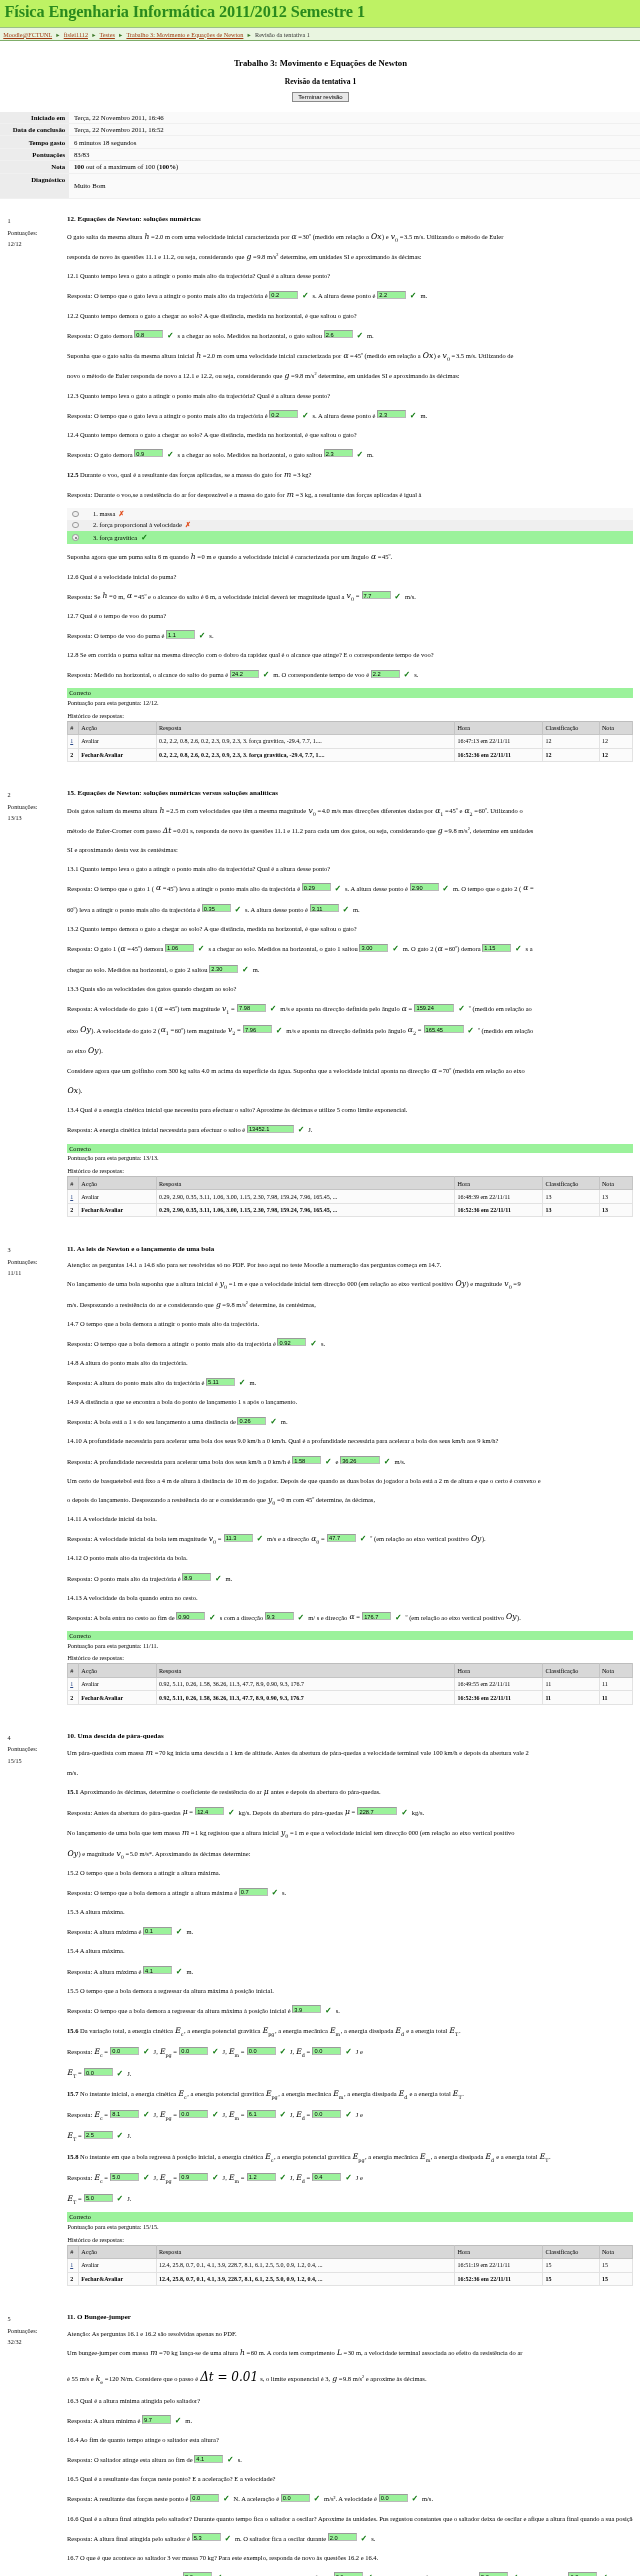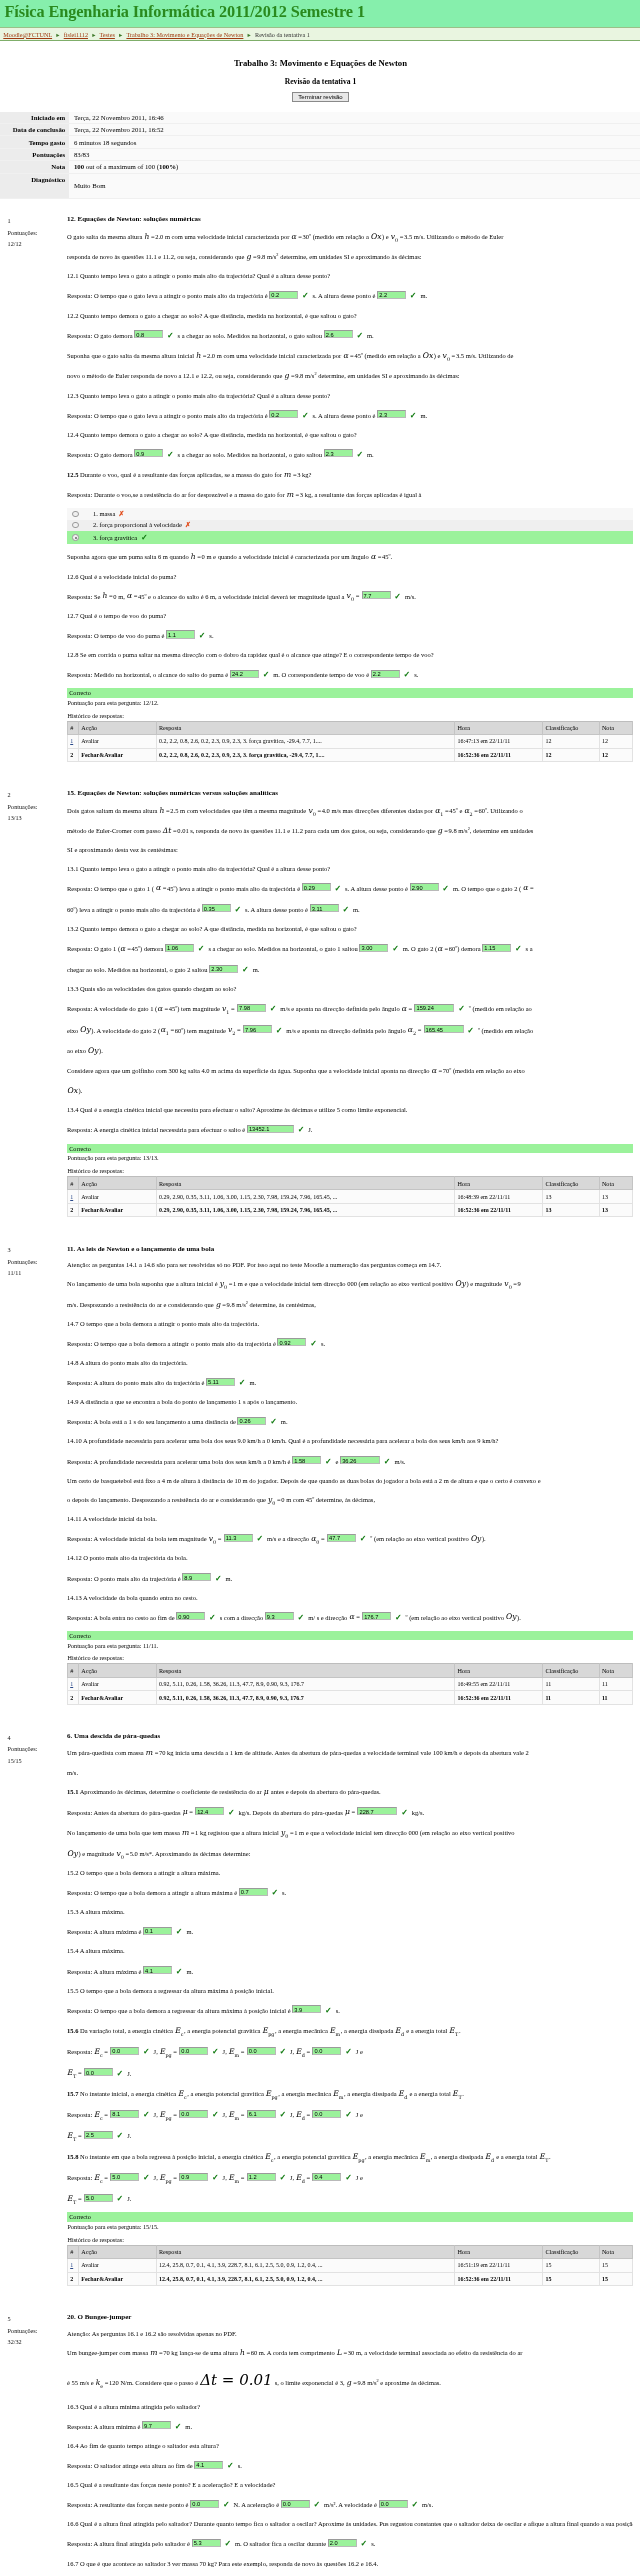--- a/index.html
+++ b/index.html
@@ -8,21 +8,21 @@
     margin: 0; padding: 0;
     background: #ffffff;
     font-family: "Liberation Serif", "DejaVu Serif", serif;
     color: #000;
   }
   body { width: 641px; }
 
   
   .site-header {
     padding: 2.2px 3.3px 3.3px 3.3px;
-    background: #86efac;
+    background: #bef264;
   }
   .site-title {
     font-size: 16.3px;
     font-weight: bold;
     color: #2a8a1e;
     letter-spacing: -0.1px;
     line-height: 1.05;
     margin: 1.1px 0 3.3px 1.1px;
     white-space: nowrap;
   }
@@ -690,21 +690,21 @@
 
 <div class="spacer"></div>
 
 <div class="question">
   <div class="q-side">
     <div>4</div>
     <div>Pontuações:</div>
     <div>15/15</div>
   </div>
   <div class="q-body">
-    <div class="q-title">6. Uma descida de pára-quedas</div>
+    <div class="q-title">10. Uma descida de pára-quedas</div>
 
     <div class="q-text">Um pára-quedista com massa <span class="mathv">m</span><span class="eqs">=</span>70 kg inicia uma descida a 1 km de altitude. Antes da abertura de pára-quedas a velocidade terminal vale 100 km/h e depois da abertura vale 2</div>
     <div class="q-text">m/s.</div>
 
     <div class="q-text"><span class="q-sub">15.1</span> Aproximando às décimas, determine o coeficiente de resistência do ar <span class="mathv">μ</span> antes e depois da abertura do pára-quedas.</div>
     <div class="q-text">
       Resposta: Antes da abertura do pára-quedas <span class="mathv">μ</span><span class="eqs">=</span>
       <span class="ansbox">12.4</span>
       <span class="tick">✓</span>
       kg/s. Depois da abertura do pára-quedas <span class="mathv">μ</span><span class="eqs">=</span>
@@ -834,25 +834,25 @@
 
 <div class="spacer"></div>
 
 <div class="question">
   <div class="q-side">
     <div>5</div>
     <div>Pontuações:</div>
     <div>32/32</div>
   </div>
   <div class="q-body">
-    <div class="q-title">20. O Bungee-jumper</div>
+    <div class="q-title">11. O Bungee-jumper</div>
 
     <div class="q-text">Atenção: As perguntas 16.1 e 16.2 são resolvidas apenas no PDF.</div>
     <div class="q-text">Um bungee-jumper com massa <span class="mathv">m</span><span class="eqs">=</span>70 kg lança-se de uma altura <span class="mathv">h</span><span class="eqs">=</span>60 m. A corda tem comprimento <span class="mathv">L</span><span class="eqs">=</span>30 m, a velocidade terminal associada ao efeito da resistência do ar</div>
-    <div class="q-text">é 55 m/s e <span class="mathv">k<sub>e</sub></span><span class="eqs">=</span>120 N/m. Considere que o passo é <span class="mathv" style="font-size:15px">Δt = 0.01</span> s, o limite exponencial é 3, <span class="mathv">g</span><span class="eqs">=</span>9.8 m/s<sup>2</sup> e aproxime às décimas.</div>
+    <div class="q-text">é 55 m/s e <span class="mathv">k<sub>e</sub></span><span class="eqs">=</span>120 N/m. Considere que o passo é <span class="mathv" style="font-size:12px">Δt = 0.01</span> s, o limite exponencial é 3, <span class="mathv">g</span><span class="eqs">=</span>9.8 m/s<sup>2</sup> e aproxime às décimas.</div>
 
     <div class="q-text">16.3 Qual é a altura mínima atingida pelo saltador?</div>
     <div class="q-text">
       <span>Resposta: A altura mínima é</span>
       <span class="ansbox">9.7</span>
       <span class="tick">✓</span>
       <span>m.</span>
     </div>
 
     <div class="q-text">16.4 Ao fim de quanto tempo atinge o saltador esta altura?</div>

